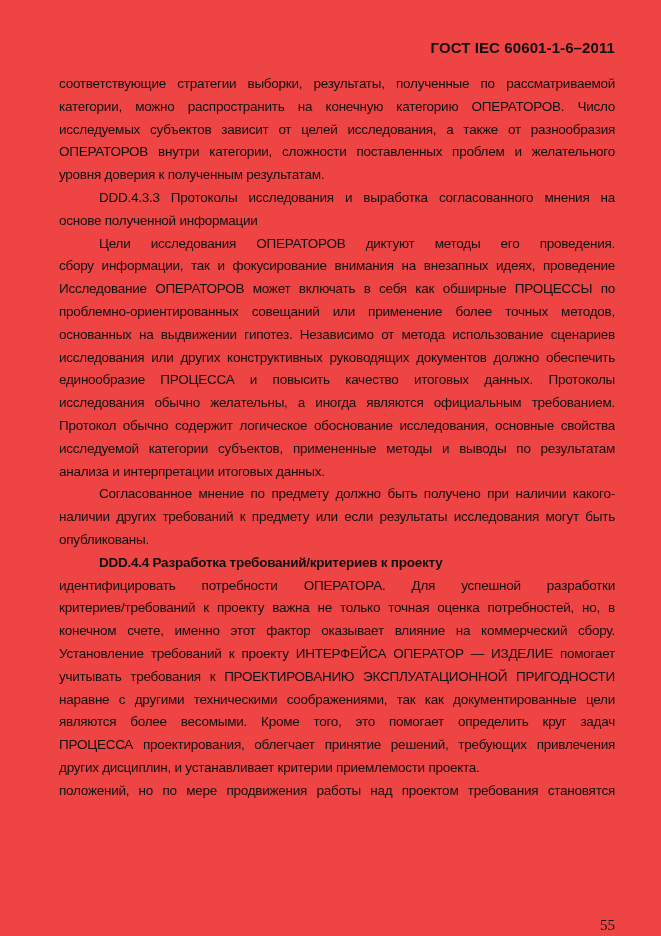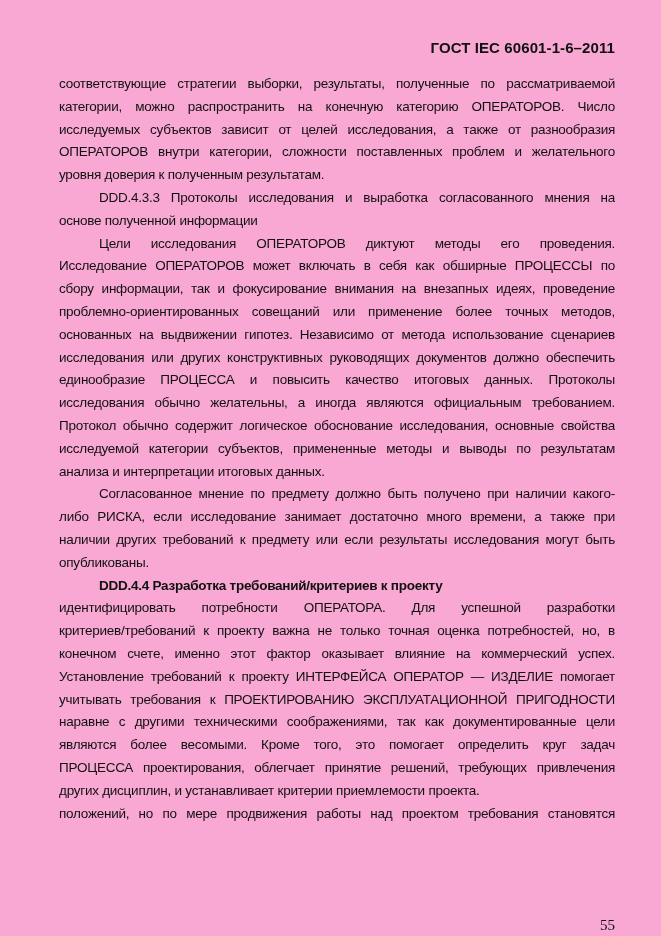--- a/index.html
+++ b/index.html
@@ -1,21 +1,21 @@
 <!DOCTYPE html>
 <html><head>
 <meta charset="utf-8">
 <style>
   * { margin: 0; padding: 0; box-sizing: border-box; }
   html, body { background: #ffffff; }
   .page {
     position: relative;
     width: 661px;
     height: 936px;
-    background: #f9a8d4;
+    background: #ef4444;
     overflow: hidden;
     font-family: "Liberation Sans", "DejaVu Sans", sans-serif;
     color: #111111;
   }
   .doc-header {
     position: absolute;
     top: 39px;
     left: 59px;
     width: 556px;
     text-align: right;
@@ -68,44 +68,43 @@
         <div class="line just">исследуемых субъектов зависит от целей исследования, а также от разнообразия</div>
         <div class="line just">ОПЕРАТОРОВ внутри категории, сложности поставленных проблем и желательного</div>
         <div class="line">уровня доверия к полученным результатам.</div>
       </div>
       <div class="paragraph">
         <div class="line just indent">DDD.4.3.3 Протоколы исследования и выработка согласованного мнения на</div>
         <div class="line">основе полученной информации</div>
       </div>
       <div class="paragraph">
         <div class="line just indent">Цели исследования ОПЕРАТОРОВ диктуют методы его проведения.</div>
+        <div class="line just">сбору информации, так и фокусирование внимания на внезапных идеях, проведение</div>
         <div class="line just">Исследование ОПЕРАТОРОВ может включать в себя как обширные ПРОЦЕССЫ по</div>
-        <div class="line just">сбору информации, так и фокусирование внимания на внезапных идеях, проведение</div>
         <div class="line just">проблемно-ориентированных совещаний или применение более точных методов,</div>
         <div class="line just">основанных на выдвижении гипотез. Независимо от метода использование сценариев</div>
         <div class="line just">исследования или других конструктивных руководящих документов должно обеспечить</div>
         <div class="line just">единообразие ПРОЦЕССА и повысить качество итоговых данных. Протоколы</div>
         <div class="line just">исследования обычно желательны, а иногда являются официальным требованием.</div>
         <div class="line just">Протокол обычно содержит логическое обоснование исследования, основные свойства</div>
         <div class="line just">исследуемой категории субъектов, примененные методы и выводы по результатам</div>
         <div class="line">анализа и интерпретации итоговых данных.</div>
       </div>
       <div class="paragraph">
         <div class="line just indent">Согласованное мнение по предмету должно быть получено при наличии какого-</div>
-        <div class="line just">либо РИСКА, если исследование занимает достаточно много времени, а также при</div>
         <div class="line just">наличии других требований к предмету или если результаты исследования могут быть</div>
         <div class="line">опубликованы.</div>
       </div>
       <div class="paragraph bold">
         <div class="line indent">DDD.4.4 Разработка требований/критериев к проекту</div>
       </div>
       <div class="paragraph">
         <div class="line just">идентифицировать потребности ОПЕРАТОРА. Для успешной разработки</div>
         <div class="line just">критериев/требований к проекту важна не только точная оценка потребностей, но, в</div>
-        <div class="line just">конечном счете, именно этот фактор оказывает влияние на коммерческий успех.</div>
+        <div class="line just">конечном счете, именно этот фактор оказывает влияние на коммерческий сбору.</div>
         <div class="line just">Установление требований к проекту ИНТЕРФЕЙСА ОПЕРАТОР — ИЗДЕЛИЕ помогает</div>
         <div class="line just">учитывать требования к ПРОЕКТИРОВАНИЮ ЭКСПЛУАТАЦИОННОЙ ПРИГОДНОСТИ</div>
         <div class="line just">наравне с другими техническими соображениями, так как документированные цели</div>
         <div class="line just">являются более весомыми. Кроме того, это помогает определить круг задач</div>
         <div class="line just">ПРОЦЕССА проектирования, облегчает принятие решений, требующих привлечения</div>
         <div class="line">других дисциплин, и устанавливает критерии приемлемости проекта.</div>
       </div>
       <div class="paragraph">
         <div class="line just">положений, но по мере продвижения работы над проектом требования становятся</div>
       </div>

